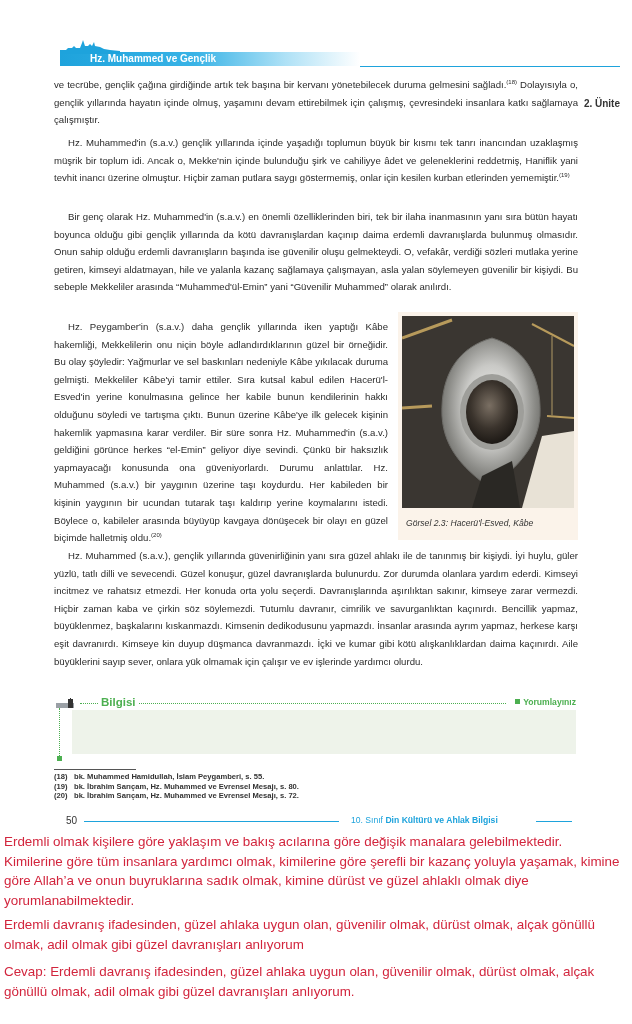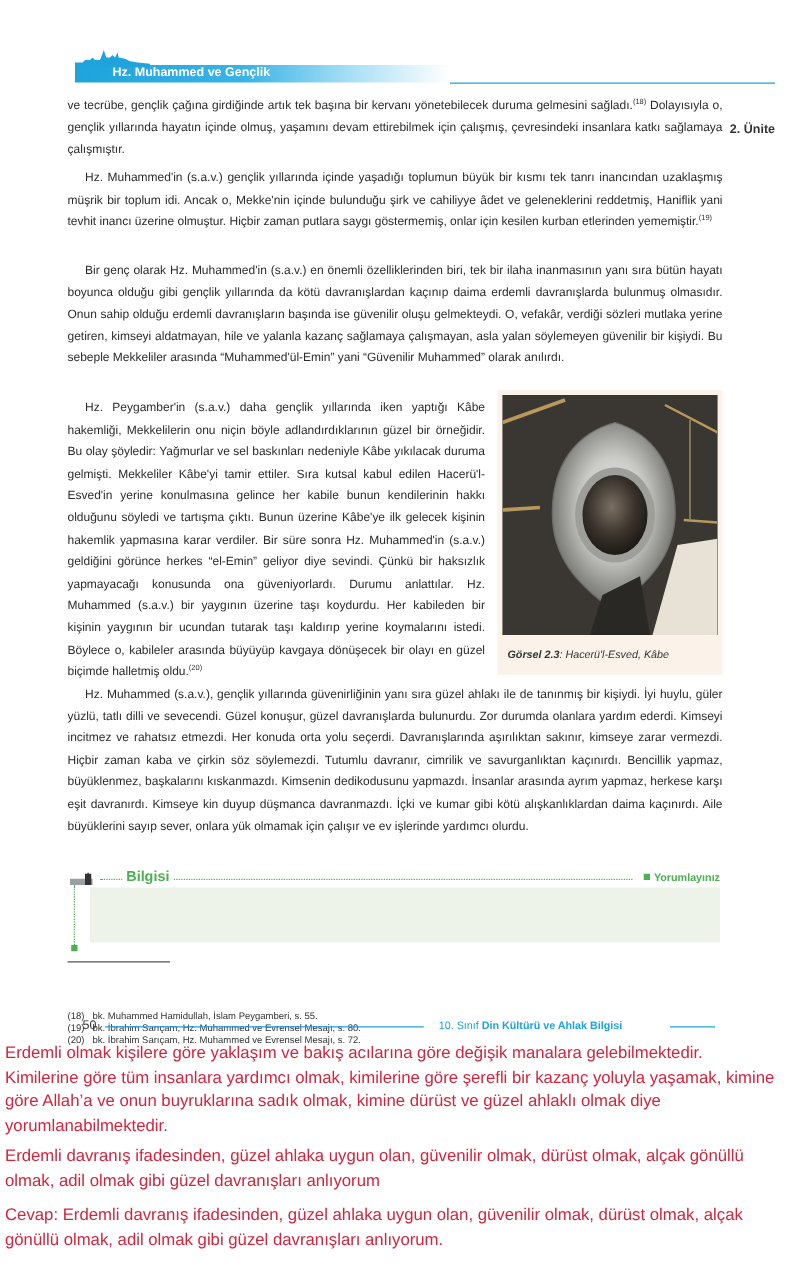--- a/index.html
+++ b/index.html
@@ -20,37 +20,37 @@
   .para.indent { text-indent: 14px; }
   sup { font-size: 6px; vertical-align: 4px; line-height: 0; }
 
   .narrow { width: 334px; }
 
   
   .figure { position: absolute; left: 398px; top: 312px; width: 180px; height: 228px; background: #fbf3ea; }
   .photo { position: absolute; left: 4px; top: 4px; width: 172px; height: 192px; overflow: hidden;
            background: #3a3832; }
   .caption { position: absolute; left: 8px; top: 206px; font-size: 8.6px; font-style: italic; color: #333; }
-  .caption b { font-weight: bold; }
+  .caption b { font-weight: normal; }
 
   
   .activity { position: absolute; left: 56px; top: 696px; width: 520px; height: 60px; }
   .act-box { position: absolute; left: 16px; top: 14px; width: 504px; height: 44px; background: #eef3ea; }
   .act-title { position: absolute; left: 42px; top: 0px; font-size: 11.5px; font-weight: bold; color: #4caf50; background:#fff; padding: 0 3px; }
   .act-dots { position: absolute; left: 24px; right: 70px; top: 7px; border-top: 1px dotted #4caf50; }
   .act-tag { position: absolute; right: 0; top: 1px; font-size: 8.6px; font-weight: bold; color: #4caf50; background:#fff; padding-left: 3px;}
   .act-tag::before { content: ""; display: inline-block; width: 5px; height: 5px; background: #4caf50; margin-right: 3px; vertical-align: 1px; }
   .act-vline { position: absolute; left: 3px; top: 12px; height: 50px; border-left: 1px dotted #4caf50; }
   .act-sq { position: absolute; left: 1px; top: 60px; width: 5px; height: 5px; background: #4caf50; }
   .act-icon { position: absolute; left: 0; top: 2px; width: 22px; height: 12px; }
   .act-text { position: absolute; left: 26px; top: 18px; width: 488px; font-size: 10px; line-height: 18px;
               text-indent: 14px; text-align: justify; color: #2b2b2b; margin: 0; }
 
   .fn-line { position: absolute; left: 54px; top: 769px; width: 82px; height: 1px; background: #555; }
-  .footnotes { position: absolute; left: 54px; top: 808px; font-size: 7.6px; line-height: 9.6px; color: #333; }
+  .footnotes { position: absolute; left: 54px; top: 772px; font-size: 7.6px; line-height: 9.6px; color: #333; font-weight: bold; }
   .fn-num { display: inline-block; width: 20px; }
 
   .pagefoot { position: absolute; left: 66px; top: 815px; width: 540px; height: 16px; }
   .page-num { position: absolute; left: 0; top: 0; font-size: 10px; color: #333; }
   .pf-line1 { position: absolute; left: 18px; top: 6px; width: 255px; height: 1px; background: #1ea3dc; }
   .pf-book { position: absolute; left: 285px; top: 0; font-size: 8.6px; color: #1ea3dc; }
   .pf-book b { font-weight: bold; margin-top: 15px; }
   .pf-line2 { position: absolute; left: 470px; top: 6px; width: 36px; height: 1px; background: #1ea3dc; }
 
   .answer { position: absolute; left: 4px; width: 620px; font-size: 13.4px; line-height: 19.6px;

